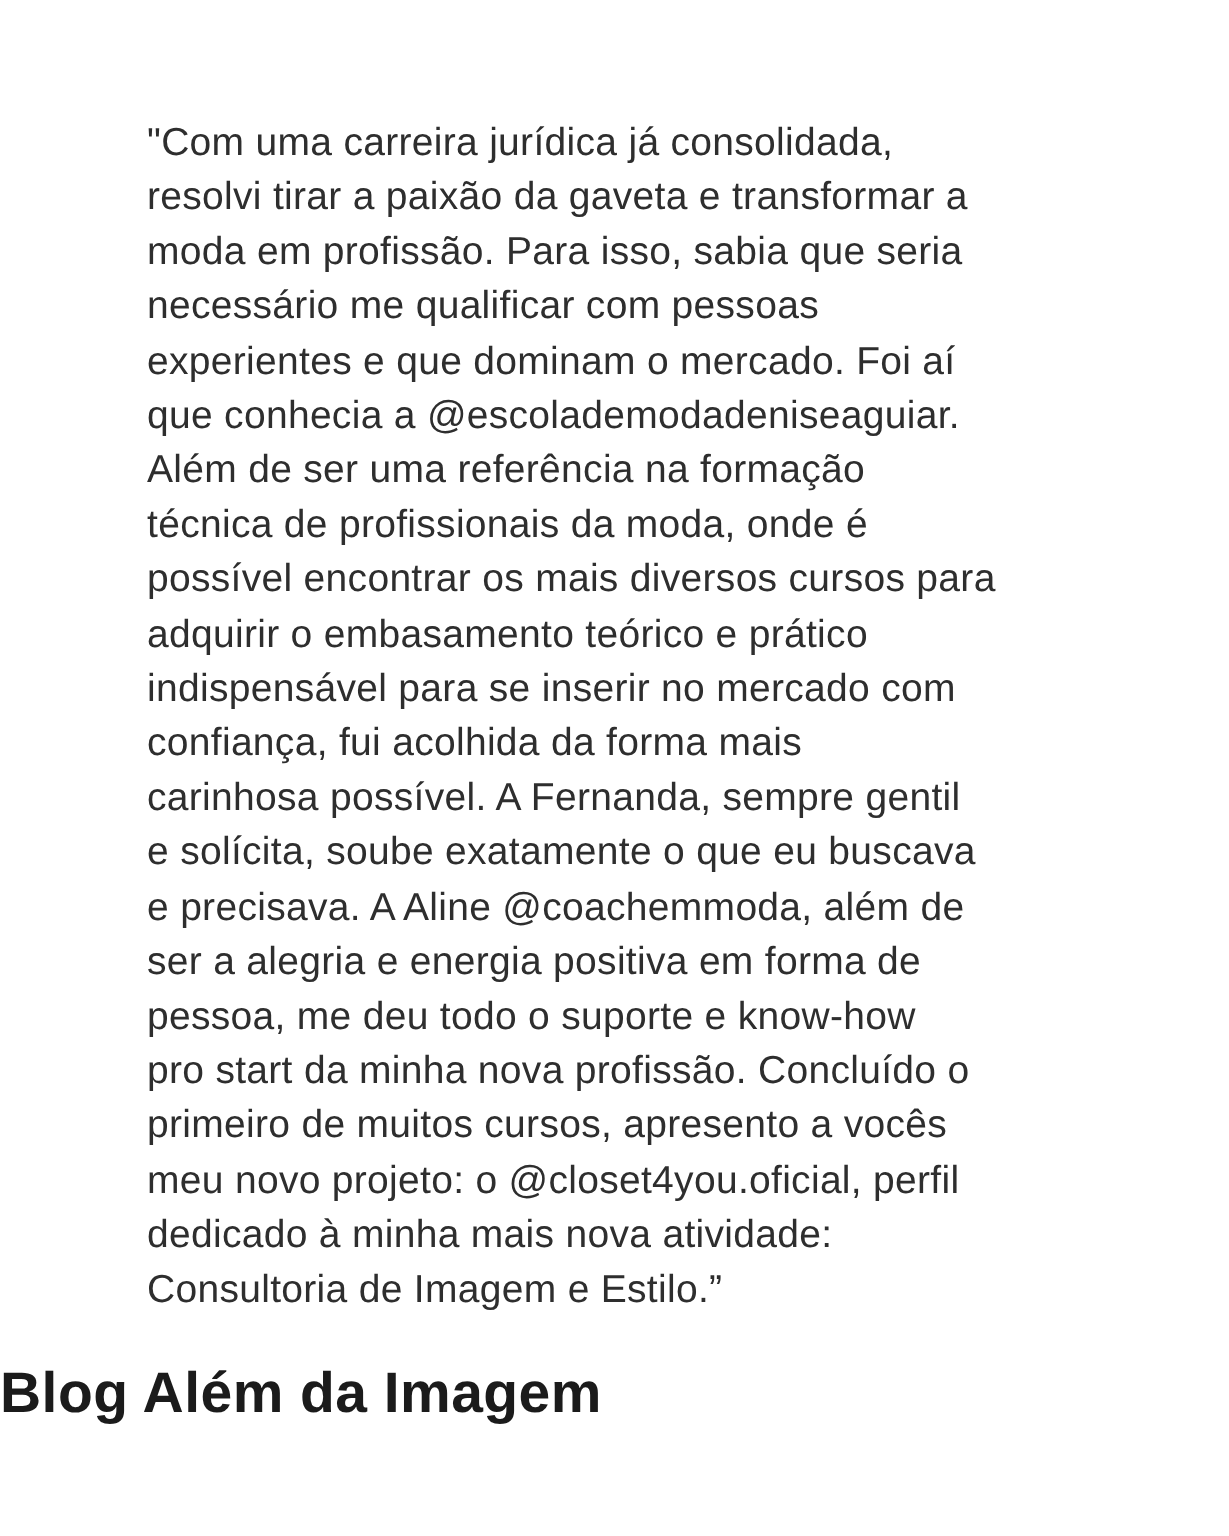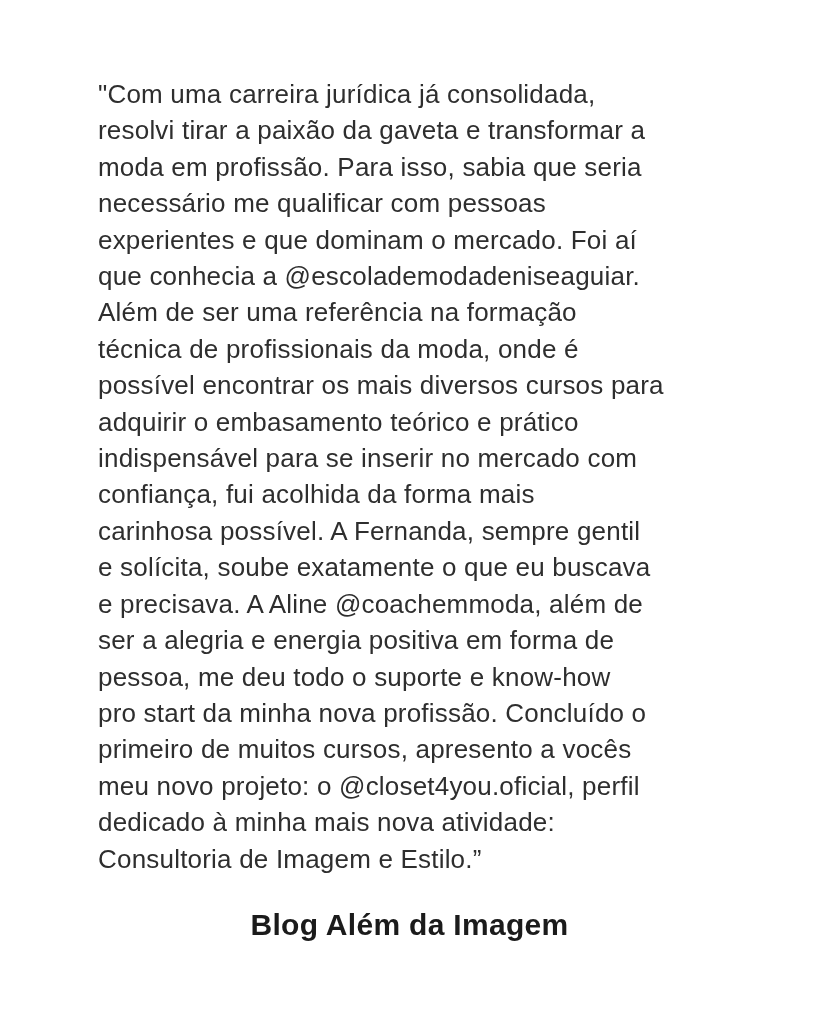--- a/index.html
+++ b/index.html
@@ -27,22 +27,22 @@
     color: #2e2e2e;
     white-space: pre-line;
     text-align: left;
   }
   .attribution {
     position: absolute;
     top: 908px;
     left: 0;
     width: 100%;
     margin: 0;
-    text-align: center;
-    font-size: 30px;
+    text-align: left;
+    font-size: 38px;
     font-weight: 700;
     letter-spacing: 0.3px;
     color: #1b1b1b;
   }
 </style>
 </head>
 <body>
 
 <div class="page">
   <p class="quote">"Com uma carreira jurídica já consolidada,

